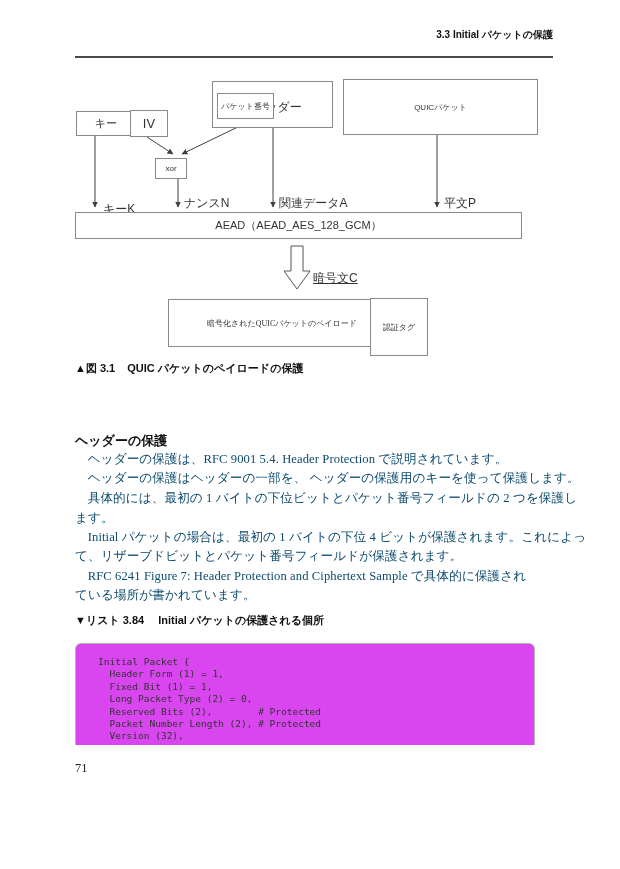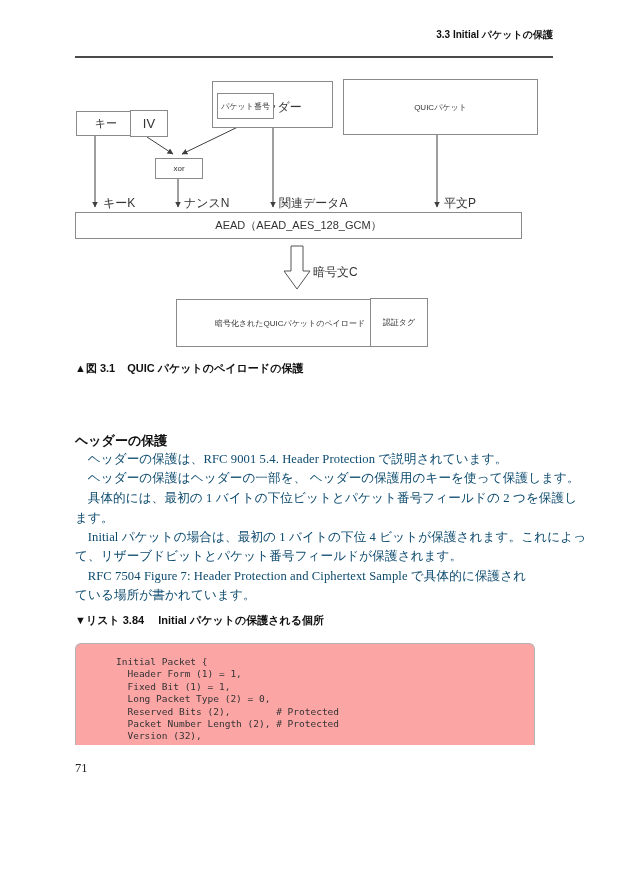--- a/index.html
+++ b/index.html
@@ -46,22 +46,22 @@
   }
   .listcaption{
     position:absolute;left:75px;top:613px;
     font-family:"Liberation Sans", sans-serif;font-weight:bold;
     font-size:11px;color:#111;
   }
   .listcaption .gap{display:inline-block;width:14px;}
   
   .codeblock{
     position:absolute;left:75px;top:643px;width:460px;height:102px;
-    background:#fca5a5;border:1px solid #b3b3b3;border-bottom:none;
-    border-radius:6px 6px 0 0;box-sizing:border-box;overflow:hidden;padding-left:18px;
+    background:#d946ef;border:1px solid #b3b3b3;border-bottom:none;
+    border-radius:6px 6px 0 0;box-sizing:border-box;overflow:hidden;
   }
   .codeblock pre{
     margin:0;padding:12px 10px 0 22px;
     font-family:"DejaVu Sans Mono","Liberation Mono", monospace;
     font-size:9.5px;line-height:12.4px;color:#333;
   }
   .pagenum{
     position:absolute;left:75px;top:761px;width:478px;text-align:left;
     font-size:12.5px;color:#222;font-family:"Liberation Serif", serif;
   }
@@ -102,57 +102,57 @@
     <div class="dlabel" style="left:10px;top:5px;">QUICヘッダー</div>
     <div class="dbox" style="left:4px;top:11px;width:57px;height:26px;">
       <span>パケット番号</span>
     </div>
   </div>
 
   <div class="dbox" style="left:343px;top:79px;width:195px;height:56px;">
     <span>QUICパケット</span>
   </div>
 
-  <div class="dbox" style="left:155px;top:158px;width:48px;height:21px;">
+  <div class="dbox" style="left:155px;top:158px;width:32px;height:21px;">
     <span>xor</span>
   </div>
 
-  <div class="dlabel" style="left:103px;top:183px;">キーK</div>
+  <div class="dlabel" style="left:103px;top:189px;">キーK</div>
   <div class="dlabel" style="left:184px;top:183px;">ナンスN</div>
   <div class="dlabel" style="left:279px;top:183px;">関連データA</div>
   <div class="dlabel" style="left:444px;top:183px;">平文P</div>
 
   <div class="dbox" style="left:75px;top:212px;width:447px;height:27px;font-size:11px;">
     <span>AEAD（AEAD_AES_128_GCM）</span>
   </div>
 
-  <div class="dlabel" style="left:313px;top:252px;">暗号文C</div>
+  <div class="dlabel" style="left:313px;top:258px;text-decoration:underline;">暗号文C</div>
 
-  <div class="dbox" style="left:176px;top:299px;width:228px;height:48px;">
+  <div class="dbox" style="left:168px;top:299px;width:228px;height:48px;font-family:Liberation Serif, serif;">
     <span>暗号化されたQUICパケットのペイロード</span>
   </div>
 
-  <div class="dbox" style="left:370px;top:298px;width:58px;height:49px;">
+  <div class="dbox" style="left:370px;top:298px;width:58px;height:58px;">
     <span>認証タグ</span>
   </div>
 </div>
 
 <div class="figcaption">
   <span>▲図 3.1</span><span class="gap"></span><span>QUIC パケットのペイロードの保護</span>
 </div>
 
 <div class="secheading">ヘッダーの保護</div>
 
 <div class="bodyline" style="top:450px;">　ヘッダーの保護は、RFC 9001 5.4. Header Protection で説明されています。</div>
 <div class="bodyline" style="top:469px;">　ヘッダーの保護はヘッダーの一部を、 ヘッダーの保護用のキーを使って保護します。</div>
 <div class="bodyline" style="top:489px;">　具体的には、最初の 1 バイトの下位ビットとパケット番号フィールドの 2 つを保護し</div>
 <div class="bodyline" style="top:509px;">ます。</div>
 <div class="bodyline" style="top:528px;">　Initial パケットの場合は、最初の 1 バイトの下位 4 ビットが保護されます。これによっ</div>
 <div class="bodyline" style="top:547px;">て、リザーブドビットとパケット番号フィールドが保護されます。</div>
-<div class="bodyline" style="top:567px;">　RFC 7504 Figure 7: Header Protection and Ciphertext Sample で具体的に保護され</div>
+<div class="bodyline" style="top:567px;">　RFC 6241 Figure 7: Header Protection and Ciphertext Sample で具体的に保護され</div>
 <div class="bodyline" style="top:586px;">ている場所が書かれています。</div>
 
 <div class="listcaption">
   <span>▼リスト 3.84</span><span class="gap"></span><span>Initial パケットの保護される個所</span>
 </div>
 
 <div class="codeblock">
   <pre>Initial Packet {
   Header Form (1) = 1,
   Fixed Bit (1) = 1,

